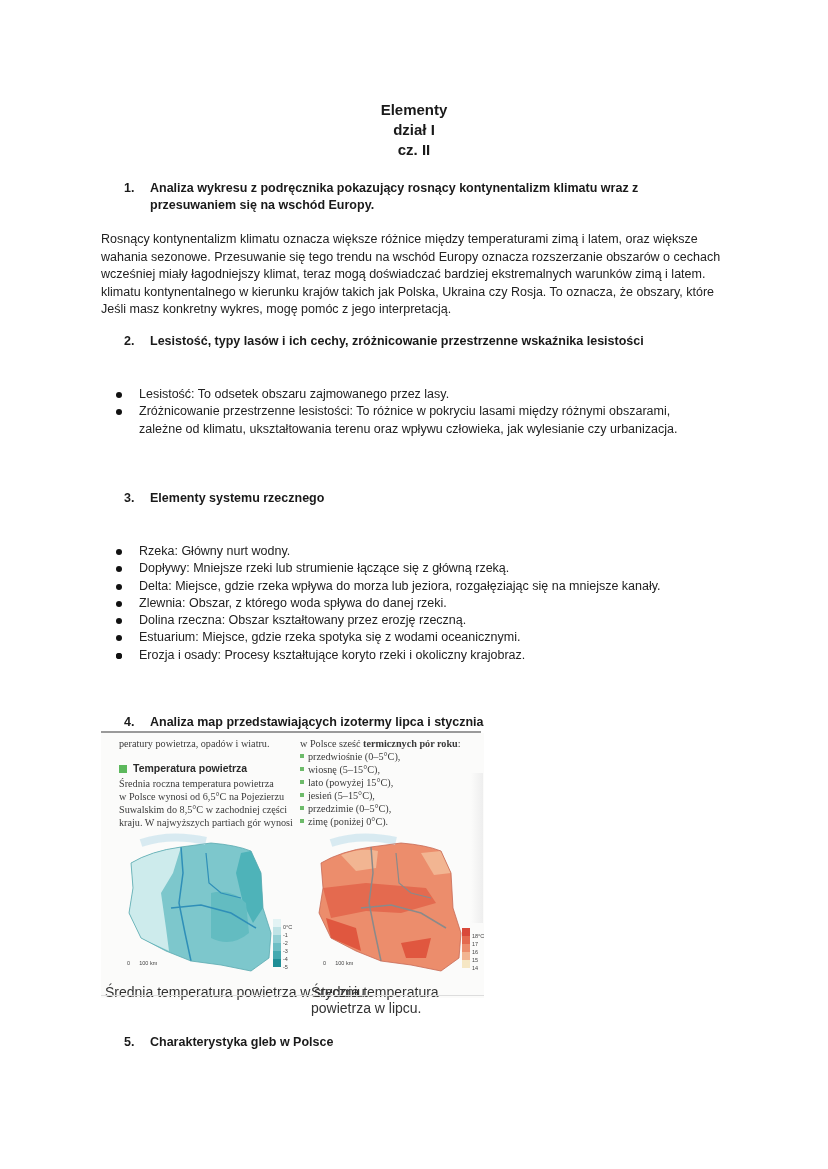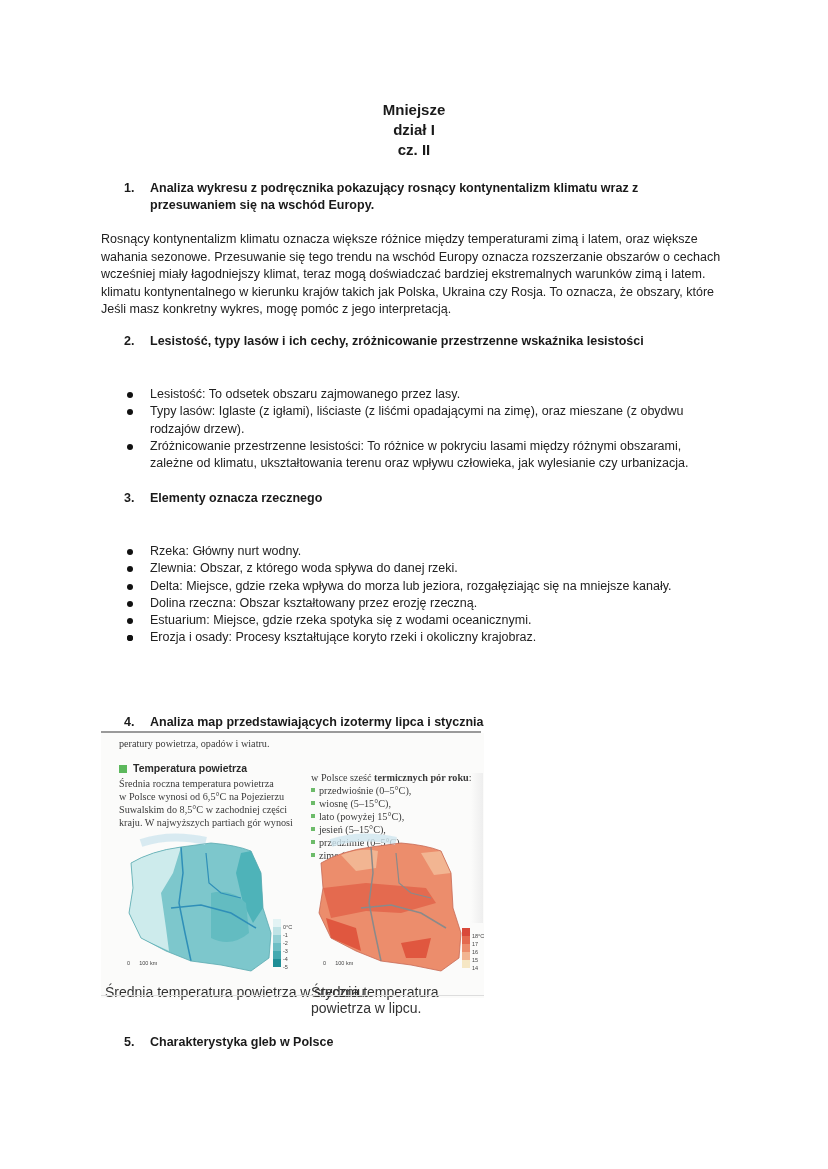--- a/index.html
+++ b/index.html
@@ -3,48 +3,48 @@
 <meta charset="utf-8">
 <style>
   html, body { margin:0; padding:0; background:#ffffff; }
   body { width:828px; height:1169px; position:relative; overflow:hidden; font-family:"Liberation Sans", sans-serif; color:#111; }
   .page { position:absolute; left:0; top:0; width:828px; height:1169px; }
   .title-block { position:absolute; left:0; top:100px; width:828px; text-align:center; font-weight:bold; font-size:15px; line-height:20px; color:#1a1a1a; }
   .h { position:absolute; left:124px; font-weight:bold; font-size:12.5px; line-height:17px; color:#1a1a1a; }
   .h .num { position:absolute; left:0; top:0; }
   .h .txt { display:block; margin-left:26px; }
   .para { position:absolute; left:101px; width:625px; font-size:12.5px; line-height:17.5px; color:#222; font-family:"Liberation Sans", sans-serif; }
-  ul.bl { position:absolute; left:101px; width:620px; margin:0; padding:0; list-style:none; font-size:12.5px; line-height:17.3px; color:#222; }
+  ul.bl { position:absolute; left:90px; width:620px; margin:0; padding:0; list-style:none; font-size:12.5px; line-height:17.3px; color:#222; }
   ul.bl li { position:relative; padding-left:49px; }
   ul.bl li .dot { position:absolute; left:26px; top:6px; width:6px; height:6px; border-radius:50%; background:#111; }
   .hr { position:absolute; left:101px; top:731px; width:380px; height:2px; background:#9a9a9a; }
   .scan { position:absolute; left:101px; top:733px; width:383px; height:265px; background:#fbfbfa; }
   .col { position:absolute; font-family:"Liberation Serif", serif; font-size:10.2px; line-height:13px; color:#3a3a3a; }
   .col-left { left:18px; top:4px; width:178px; }
-  .col-right { left:210px; top:4px; width:170px;margin-top:34px; }
+  .col-right { left:199px; top:4px; width:170px; }
   .subhead { font-family:"Liberation Sans", sans-serif; font-weight:bold; font-size:10.5px; color:#2a2a2a; margin-top:12px; margin-bottom:2px; }
   .sq { display:inline-block; width:8px; height:8px; background:#5cb85c; margin-right:6px; vertical-align:-1px; }
   .just { text-align:justify; }
   .season { display:block; }
   .gsq { display:inline-block; width:4px; height:4px; background:#6dbb6a; margin-right:4px; vertical-align:2px; }
   .map { position:absolute; }
   .caption { position:absolute; font-family:"Liberation Sans", sans-serif; font-size:14px; color:#333; }
   .legend { position:absolute; width:8px; }
   .legend div { height:8px; }
   .legend-lbl { position:absolute; font-size:5.5px; color:#444; line-height:8px; font-family:"Liberation Sans", sans-serif; }
   .bottom-rule { position:absolute; left:0; top:262px; width:383px; height:1px; background:#ddd; }
   .shadow { position:absolute; left:370px; top:40px; width:12px; height:150px; background:linear-gradient(to right, #fbfbfa, #eeeeee); }
 </style>
 </head>
 <body>
 
 <div class="page">
 
   <div class="title-block">
-    <div>Mniejsze</div>
+    <div>Elementy</div>
     <div>dział I</div>
     <div>cz. II</div>
   </div>
 
   <div class="h" style="top:180px;">
     <span class="num">1.</span>
     <span class="txt">Analiza wykresu z podręcznika pokazujący rosnący kontynentalizm klimatu wraz z</span>
     <span class="txt">przesuwaniem się na wschód Europy.</span>
   </div>
 
@@ -56,33 +56,33 @@
     <div>Jeśli masz konkretny wykres, mogę pomóc z jego interpretacją.</div>
   </div>
 
   <div class="h" style="top:333px;">
     <span class="num">2.</span>
     <span class="txt">Lesistość, typy lasów i ich cechy, zróżnicowanie przestrzenne wskaźnika lesistości</span>
   </div>
 
   <ul class="bl" style="top:386px;">
     <li><span class="dot"></span><span>Lesistość: To odsetek obszaru zajmowanego przez lasy.</span></li>
-    <li><span class="dot"></span><span>Typy lasów: Iglaste (z igłami), liściaste (z liśćmi opadającymi na zimę), oraz mieszane (z obydwu</span><br><span>rodzajów drzew).</span></li>
     <li><span class="dot"></span><span>Zróżnicowanie przestrzenne lesistości: To różnice w pokryciu lasami między różnymi obszarami,</span><br><span>zależne od klimatu, ukształtowania terenu oraz wpływu człowieka, jak wylesianie czy urbanizacja.</span></li>
   </ul>
 
   <div class="h" style="top:490px;">
     <span class="num">3.</span>
-    <span class="txt">Elementy oznacza rzecznego</span>
+    <span class="txt">Elementy systemu rzecznego</span>
   </div>
 
   <ul class="bl" style="top:543px;">
     <li><span class="dot"></span><span>Rzeka: Główny nurt wodny.</span></li>
+    <li><span class="dot"></span><span>Dopływy: Mniejsze rzeki lub strumienie łączące się z główną rzeką.</span></li>
+    <li><span class="dot"></span><span>Delta: Miejsce, gdzie rzeka wpływa do morza lub jeziora, rozgałęziając się na mniejsze kanały.</span></li>
     <li><span class="dot"></span><span>Zlewnia: Obszar, z którego woda spływa do danej rzeki.</span></li>
-    <li><span class="dot"></span><span>Delta: Miejsce, gdzie rzeka wpływa do morza lub jeziora, rozgałęziając się na mniejsze kanały.</span></li>
     <li><span class="dot"></span><span>Dolina rzeczna: Obszar kształtowany przez erozję rzeczną.</span></li>
     <li><span class="dot"></span><span>Estuarium: Miejsce, gdzie rzeka spotyka się z wodami oceanicznymi.</span></li>
     <li><span class="dot"></span></li>
     <li><span class="dot"></span><span>Erozja i osady: Procesy kształtujące koryto rzeki i okoliczny krajobraz.</span></li>
   </ul>
 
   <div class="h" style="top:714px;">
     <span class="num">4.</span>
     <span class="txt">Analiza map przedstawiających izotermy lipca i stycznia</span>
   </div>

